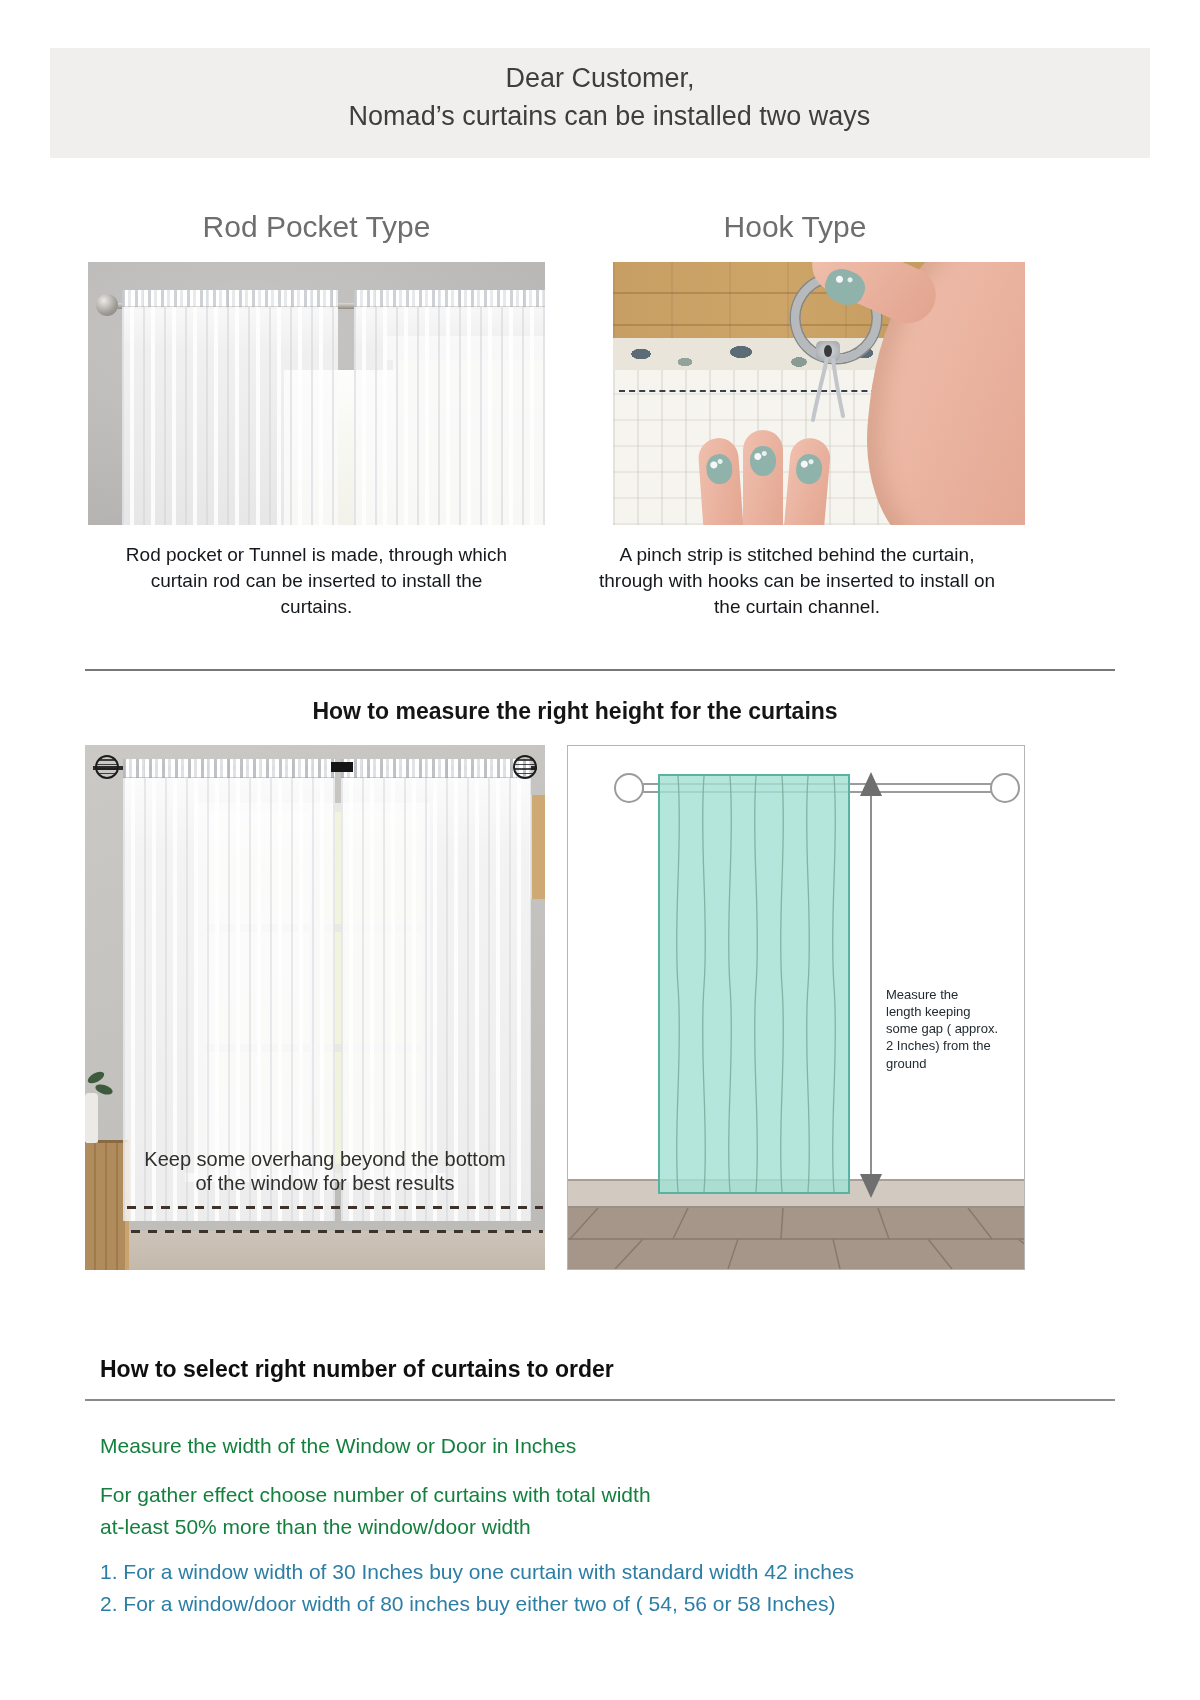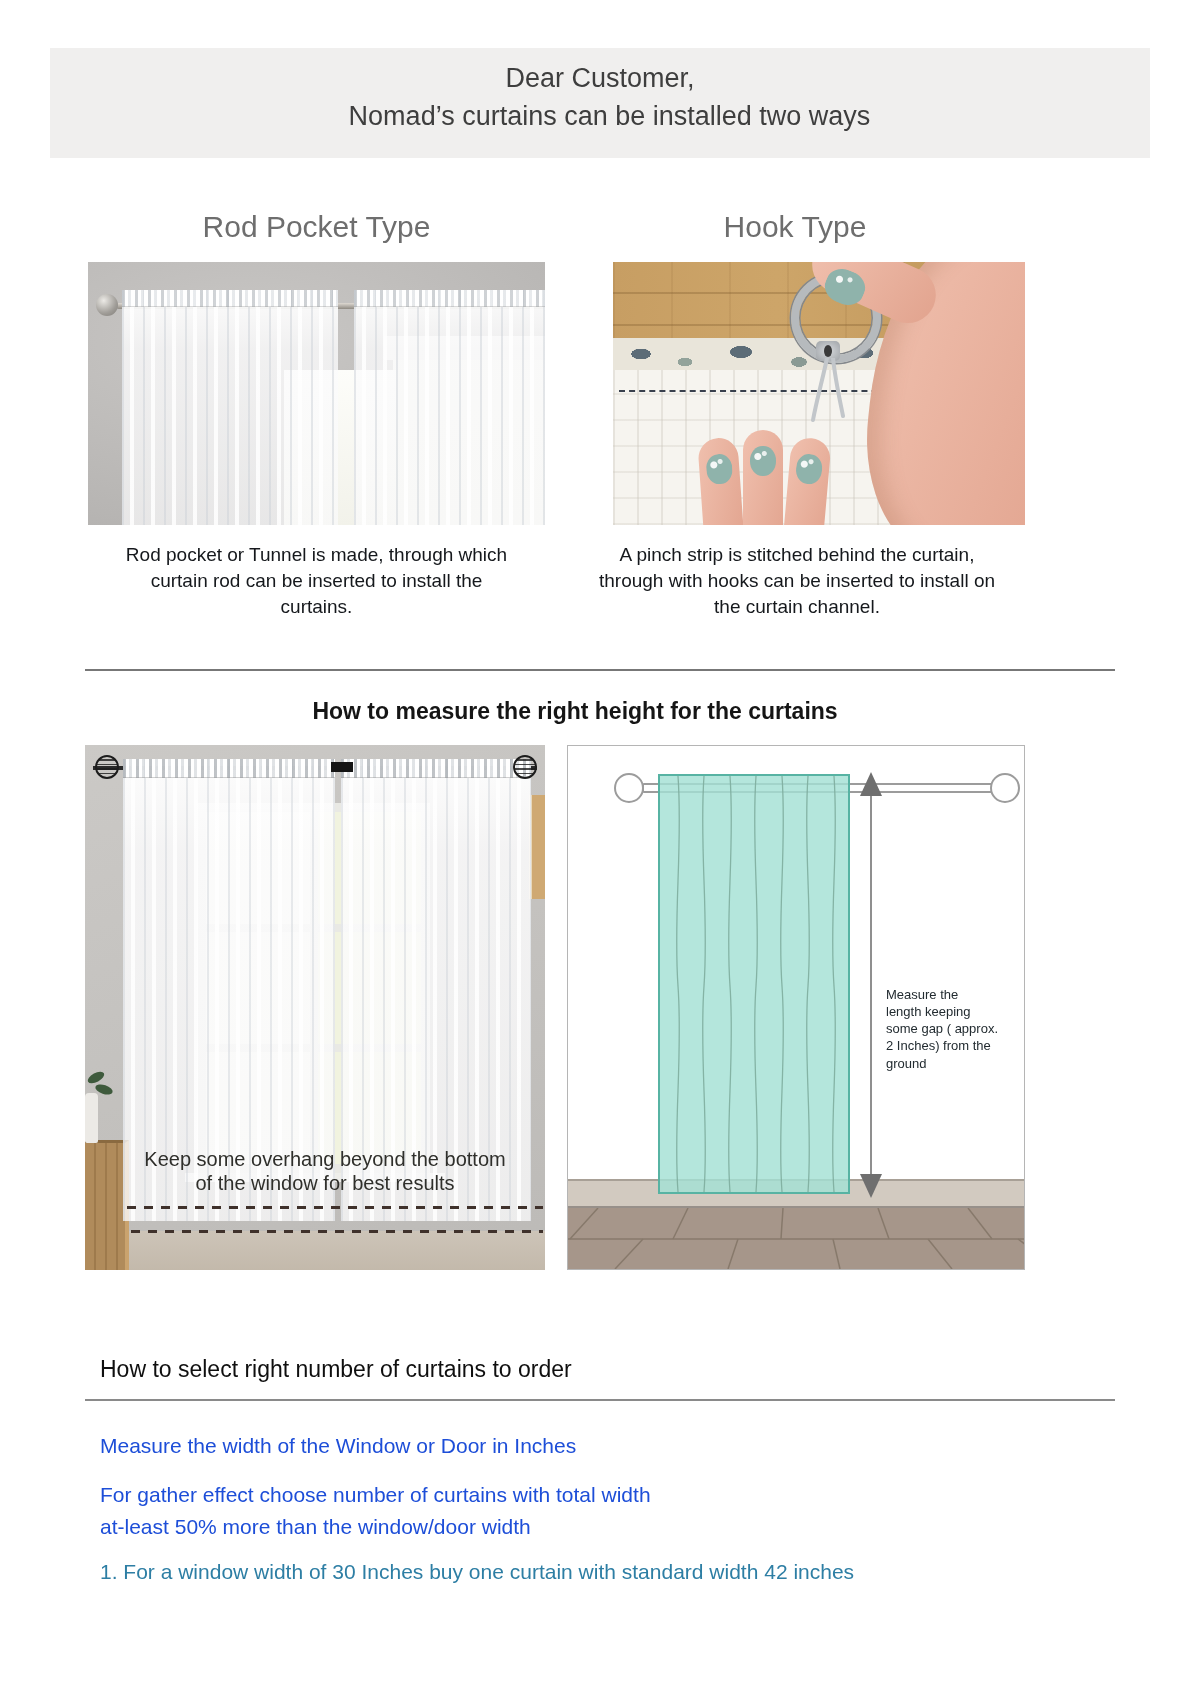--- a/index.html
+++ b/index.html
@@ -87,21 +87,21 @@
 
   
   .caption{top:542px;font-size:19px;line-height:1.38;color:#15181c;text-align:center;white-space:pre-line;}
   .c-rod{left:88px;width:457px;}
   .c-hook{left:587px;width:420px;}
 
   
   .divider1{left:85px;top:669px;width:1030px;height:0;border-top:2px solid #777777;}
   .measure-heading{left:0;top:698px;width:1150px;text-align:center;
     font-size:23px;font-weight:bold;color:#151515;}
-  .select-heading{left:100px;top:1356px;font-size:23px;font-weight:normal;color:#0f0f0f;}
+  .select-heading{left:100px;top:1356px;font-size:23px;font-weight:bold;color:#0f0f0f;}
   .divider2{left:85px;top:1399px;width:1030px;height:0;border-top:2px solid #8a8a8a;}
 
   
   .m-photo{left:85px;top:745px;width:460px;height:525px;overflow:hidden;
     background:linear-gradient(160deg,#cbc9c6,#bcbab7);}
   .m-window{left:112px;top:58px;width:233px;height:370px;background:#e9e9e4;
     display:grid;grid-template-rows:repeat(3,1fr);grid-template-columns:repeat(2,1fr);
     gap:8px;padding:9px;box-sizing:border-box;}
   .pane{background:#f7f7ef;}
   .pane.tint{background:#f1f3df;}
@@ -148,21 +148,21 @@
   .d-arrow-line{left:302px;top:44px;width:2px;height:390px;background:#8f8f8f;}
   .tri{width:0;height:0;border-left:11px solid transparent;border-right:11px solid transparent;}
   .tri-up{left:292px;top:26px;border-bottom:24px solid #6f6f6f;}
   .tri-down{left:292px;top:428px;border-top:24px solid #6f6f6f;}
   .d-note{left:318px;top:240px;width:162px;font-size:13px;line-height:1.32;color:#222b30;white-space:pre-line;}
   .d-baseboard{left:0;top:433px;width:456px;height:29px;background:#d2cac0;
     border-top:2px solid #a8a096;border-bottom:2px solid #97908a;box-sizing:border-box;}
   .d-floor{left:0;top:462px;width:456px;height:61px;background:#a6968a;}
 
   
-  .instr{left:100px;font-size:21px;color:#1d4ed8;}
+  .instr{left:100px;font-size:21px;color:#15803d;}
   .instr1{top:1434px;}
   .instr2{top:1479px;line-height:1.52;white-space:pre-line;}
   .example{left:100px;top:1556px;font-size:21px;color:#2d7ea4;line-height:1.52;}
   .example .lbl{margin-bottom:2px;}
 </style>
 </head>
 <body>
 
 <div class="abs banner">
   <div class="banner-l1">Dear Customer,</div>
@@ -292,13 +292,14 @@
 
 <div class="abs select-heading">How to select right number of curtains to order</div>
 <div class="abs divider2"></div>
 
 <div class="abs instr instr1">Measure the width of the Window or Door in Inches</div>
 <div class="abs instr instr2">For gather effect choose number of curtains with total width
 at-least 50% more than the window/door width</div>
 
 <div class="abs example">
   <div>1. For a window width of 30 Inches buy one curtain with standard width 42 inches</div>
+  <div>2. For a window/door width of 80 inches buy either two of ( 54, 56 or 58 Inches)</div>
 </div>
 
 </body></html>

